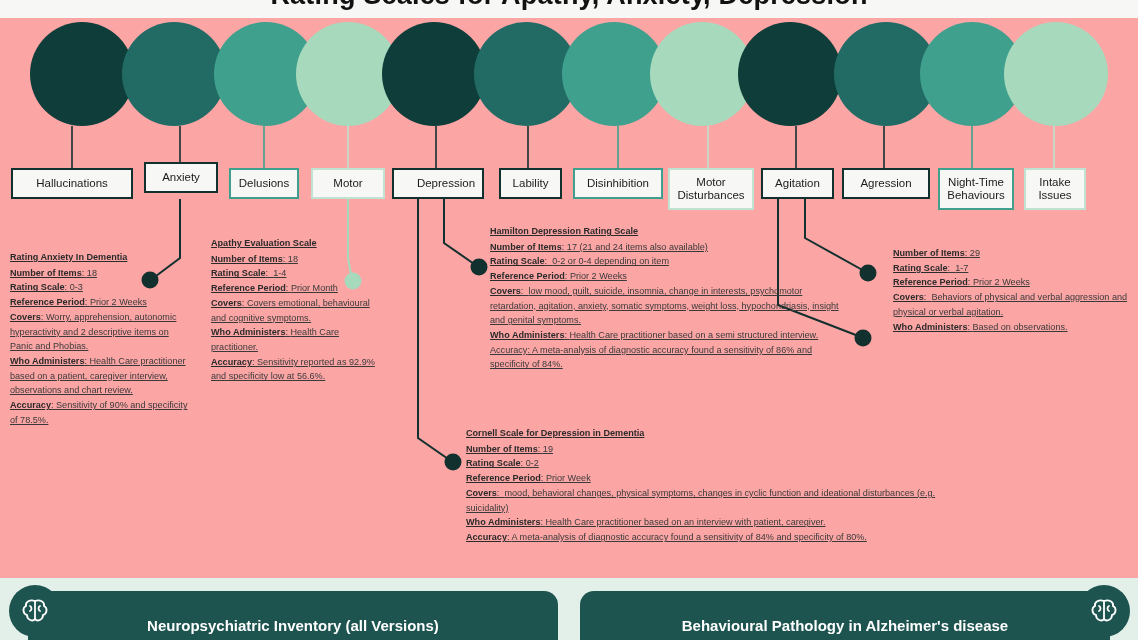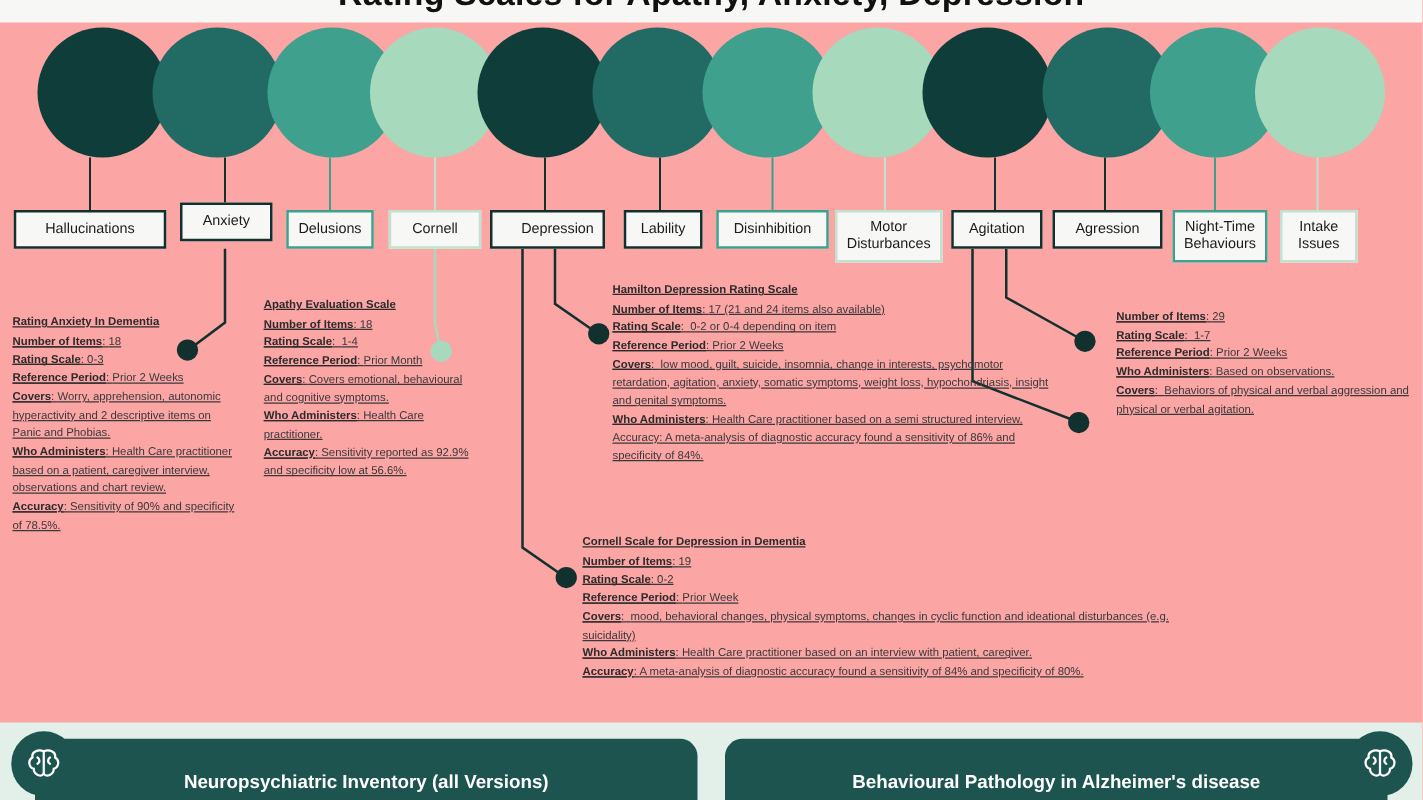--- a/index.html
+++ b/index.html
@@ -119,21 +119,21 @@
   <div class="lbl" style="left: 11px; top: 168px; width: 122px; height: 31px; border-width: 2.4px; border-color: rgb(18, 48, 46);">
     <span>Hallucinations</span>
   </div>
   <div class="lbl" style="left: 144px; top: 162px; width: 74px; height: 31px; border-width: 2.4px; border-color: rgb(18, 48, 46);">
     <span>Anxiety</span>
   </div>
   <div class="lbl" style="left: 229px; top: 168px; width: 70px; height: 31px; border-width: 2px; border-color: rgb(63, 160, 141);">
     <span>Delusions</span>
   </div>
   <div class="lbl" style="left: 311px; top: 168px; width: 74px; height: 31px; border-width: 2px; border-color: rgb(191, 227, 208);">
-    <span>Cornell</span>
+    <span>Motor</span>
   </div>
   <div class="lbl" style="left: 392px; top: 168px; width: 92px; height: 31px; border-width: 2.4px; border-color: rgb(18, 48, 46); padding-left: 20px;">
     <span>Depression</span>
   </div>
   <div class="lbl" style="left: 499px; top: 168px; width: 63px; height: 31px; border-width: 2.4px; border-color: rgb(18, 48, 46);">
     <span>Lability</span>
   </div>
   <div class="lbl" style="left: 573px; top: 168px; width: 90px; height: 31px; border-width: 2px; border-color: rgb(63, 160, 141);">
     <span>Disinhibition</span>
   </div>
@@ -190,22 +190,22 @@
     <p><span class="k">Reference Period</span>: <span>Prior Week</span></p>
     <p><span class="k">Covers</span>:&nbsp; <span>mood, behavioral changes, physical symptoms, changes in cyclic function and ideational disturbances (e.g. suicidality)</span></p>
     <p><span class="k">Who Administers</span>: <span>Health Care practitioner based on an interview with  patient, caregiver.</span></p>
     <p><span class="k">Accuracy</span>: <span>A meta-analysis of diagnostic accuracy found a sensitivity of 84% and specificity of 80%.</span></p>
   </div>
 
   <div class="blk" style="left:893px;top:246px;width:238px;">
     <p><span class="k">Number of Items</span>: <span>29</span></p>
     <p><span class="k">Rating Scale</span>:&nbsp;&nbsp;<span>1-7</span></p>
     <p><span class="k">Reference Period</span>: <span>Prior 2 Weeks</span></p>
+    <p><span class="k">Covers</span>:&nbsp; <span>Behaviors of physical and verbal aggression and physical or verbal agitation.</span></p>
     <p><span class="k">Who Administers</span>: <span>Based on observations.</span></p>
-    <p><span class="k">Covers</span>:&nbsp; <span>Behaviors of physical and verbal aggression and physical or verbal agitation.</span></p>
   </div>
 
   <div class="band"></div>
 
   <div class="pill" style="left:28px;width:530px;">
     <div class="ptxt">Neuropsychiatric Inventory (all Versions)</div>
   </div>
   <div class="brain" style="left:9px;">
     <svg width="30" height="28" viewBox="0 0 30 28">
       <g fill="none" stroke="#ffffff" stroke-width="1.8" stroke-linecap="round">

